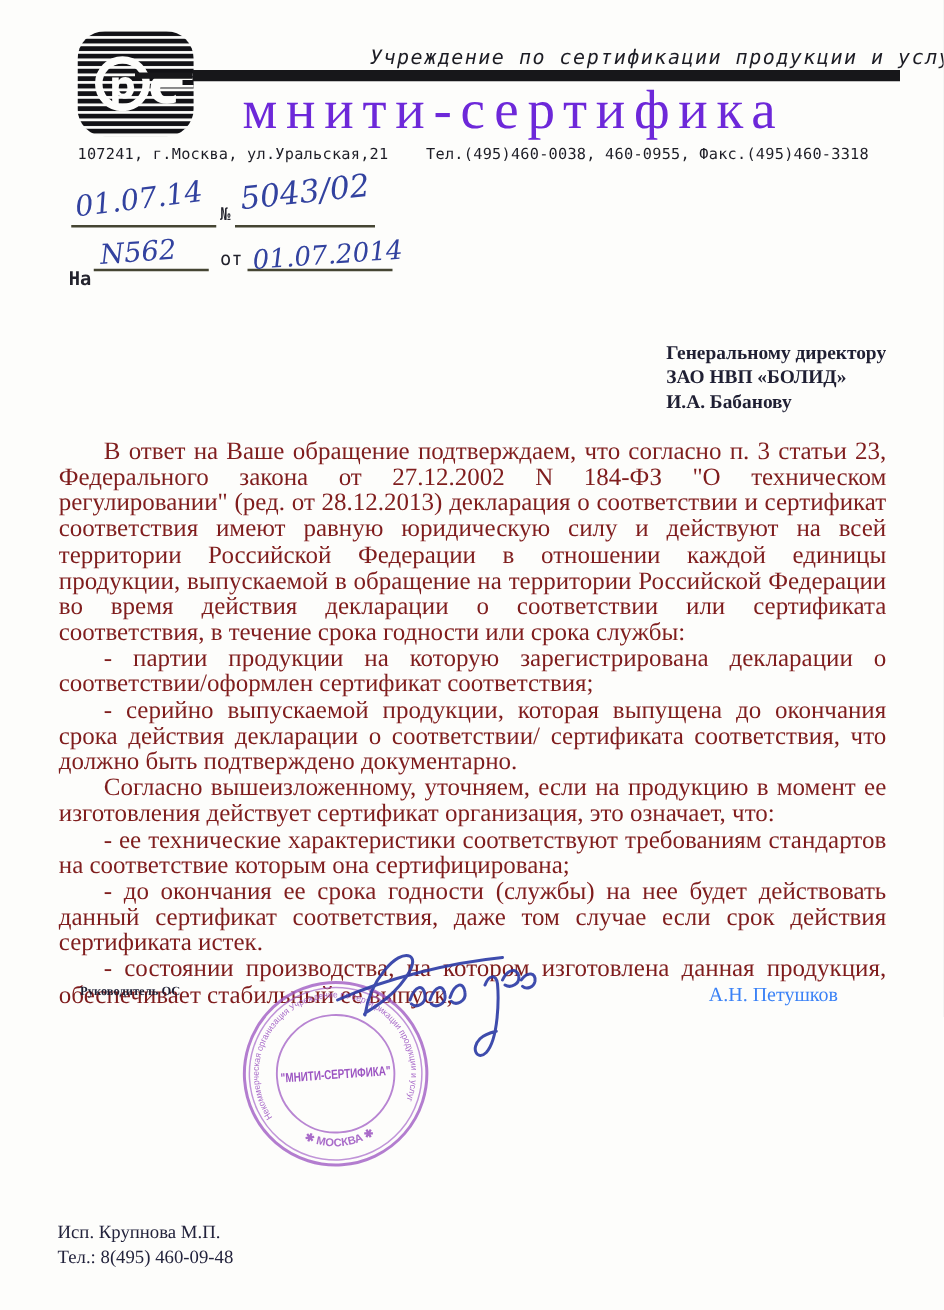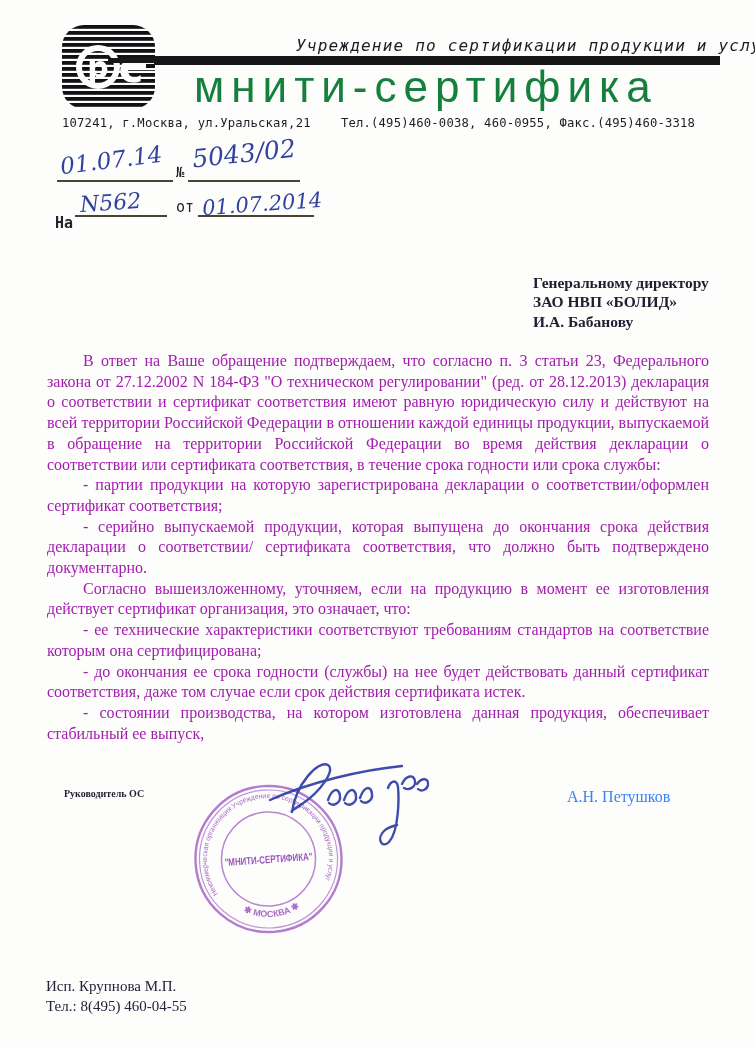--- a/index.html
+++ b/index.html
@@ -12,22 +12,22 @@
   .logo{position:absolute;left:62px;top:25px;width:93px;height:84px;}
   .org-subtitle{
     position:absolute;left:296px;top:36px;width:420px;
     font-family:"DejaVu Sans Mono", monospace;font-style:italic;
     font-size:16px;letter-spacing:1.2px;color:#1c1c24;white-space:nowrap;
   }
   .header-rule{position:absolute;left:154px;top:56px;width:566px;height:9px;background:#17171a;}
   .header-rule:before{content:"";position:absolute;left:-46px;top:2px;width:46px;height:5px;background:#17171a;}
   .org-name{
     position:absolute;left:194px;top:62px;
-    font-family:Liberation Sans, sans-serif;
-    font-size:44px;letter-spacing:7px;color:#15803d;white-space:nowrap;
+    font-family:Liberation Serif, serif;
+    font-size:44px;letter-spacing:7px;color:#6d28d9;white-space:nowrap;
   }
   .address-line{
     position:absolute;left:62px;top:116px;
     font-family:"DejaVu Sans Mono", monospace;
     font-size:12.2px;letter-spacing:0.2px;color:#1d1d26;white-space:pre;
   }
   
   .hw{
     position:absolute;font-family:"DejaVu Serif", serif;font-style:italic;
     color:#32429f;white-space:nowrap;
@@ -49,21 +49,21 @@
   .ul3{left:75px;top:215px;width:92px;}
   .ul4{left:198px;top:215px;width:116px;}
   
   .recipient{
     position:absolute;left:533px;top:241px;
     font-weight:bold;font-size:15.5px;line-height:19.3px;color:#1f1f33;margin-top:32px;
   }
   
   .body-text{
     position:absolute;left:47px;top:351px;width:662px;
-    font-size:16px;line-height:20.7px;text-align:justify;color:#a21caf;
+    font-size:20px;line-height:20.7px;text-align:justify;color:#7f1d1d;
   }
   .body-text p{margin:0;text-indent:36px;}
   
   .sig-label{position:absolute;left:64px;top:788px;font-weight:bold;font-size:10px;color:#1f1f33;}
   .sig-name{position:absolute;left:567px;top:788px;font-weight:normal;font-size:16px;color:#3b82f6;}
   .stamp{position:absolute;left:191px;top:780px;width:155px;height:158px;transform:rotate(-4deg);}
   .signature-svg{position:absolute;left:262px;top:748px;width:190px;height:115px;}
   
   .footer{
     position:absolute;left:46px;top:977px;
@@ -157,16 +157,16 @@
       <path d="M82,52 c4,-12 11,-13 12,-4 c1,7 -7,11 -11,7"></path>
       <path d="M98,50 c4,-12 11,-13 12,-4 c1,7 -7,11 -11,7"></path>
       <path d="M126,40 c3,-8 9,-9 10,-1 c1,11 1,44 -9,55 c-7,7 -13,-3 -5,-11 c3,-3 9,-5 13,-6"></path>
       <path d="M140,36 c4,-9 12,-10 13,-3 c1,6 -6,10 -11,7"></path>
       <path d="M155,36 c5,-7 12,-6 11,1 c-1,5 -7,7 -10,4"></path>
     </g>
   </svg>
 
   <div class="footer">
     <div>Исп. Крупнова М.П.</div>
-    <div>Тел.: 8(495) 460-04-55</div>
+    <div>Тел.: 8(495) 460-09-48</div>
   </div>
 
 </div>
 
 </body></html>

